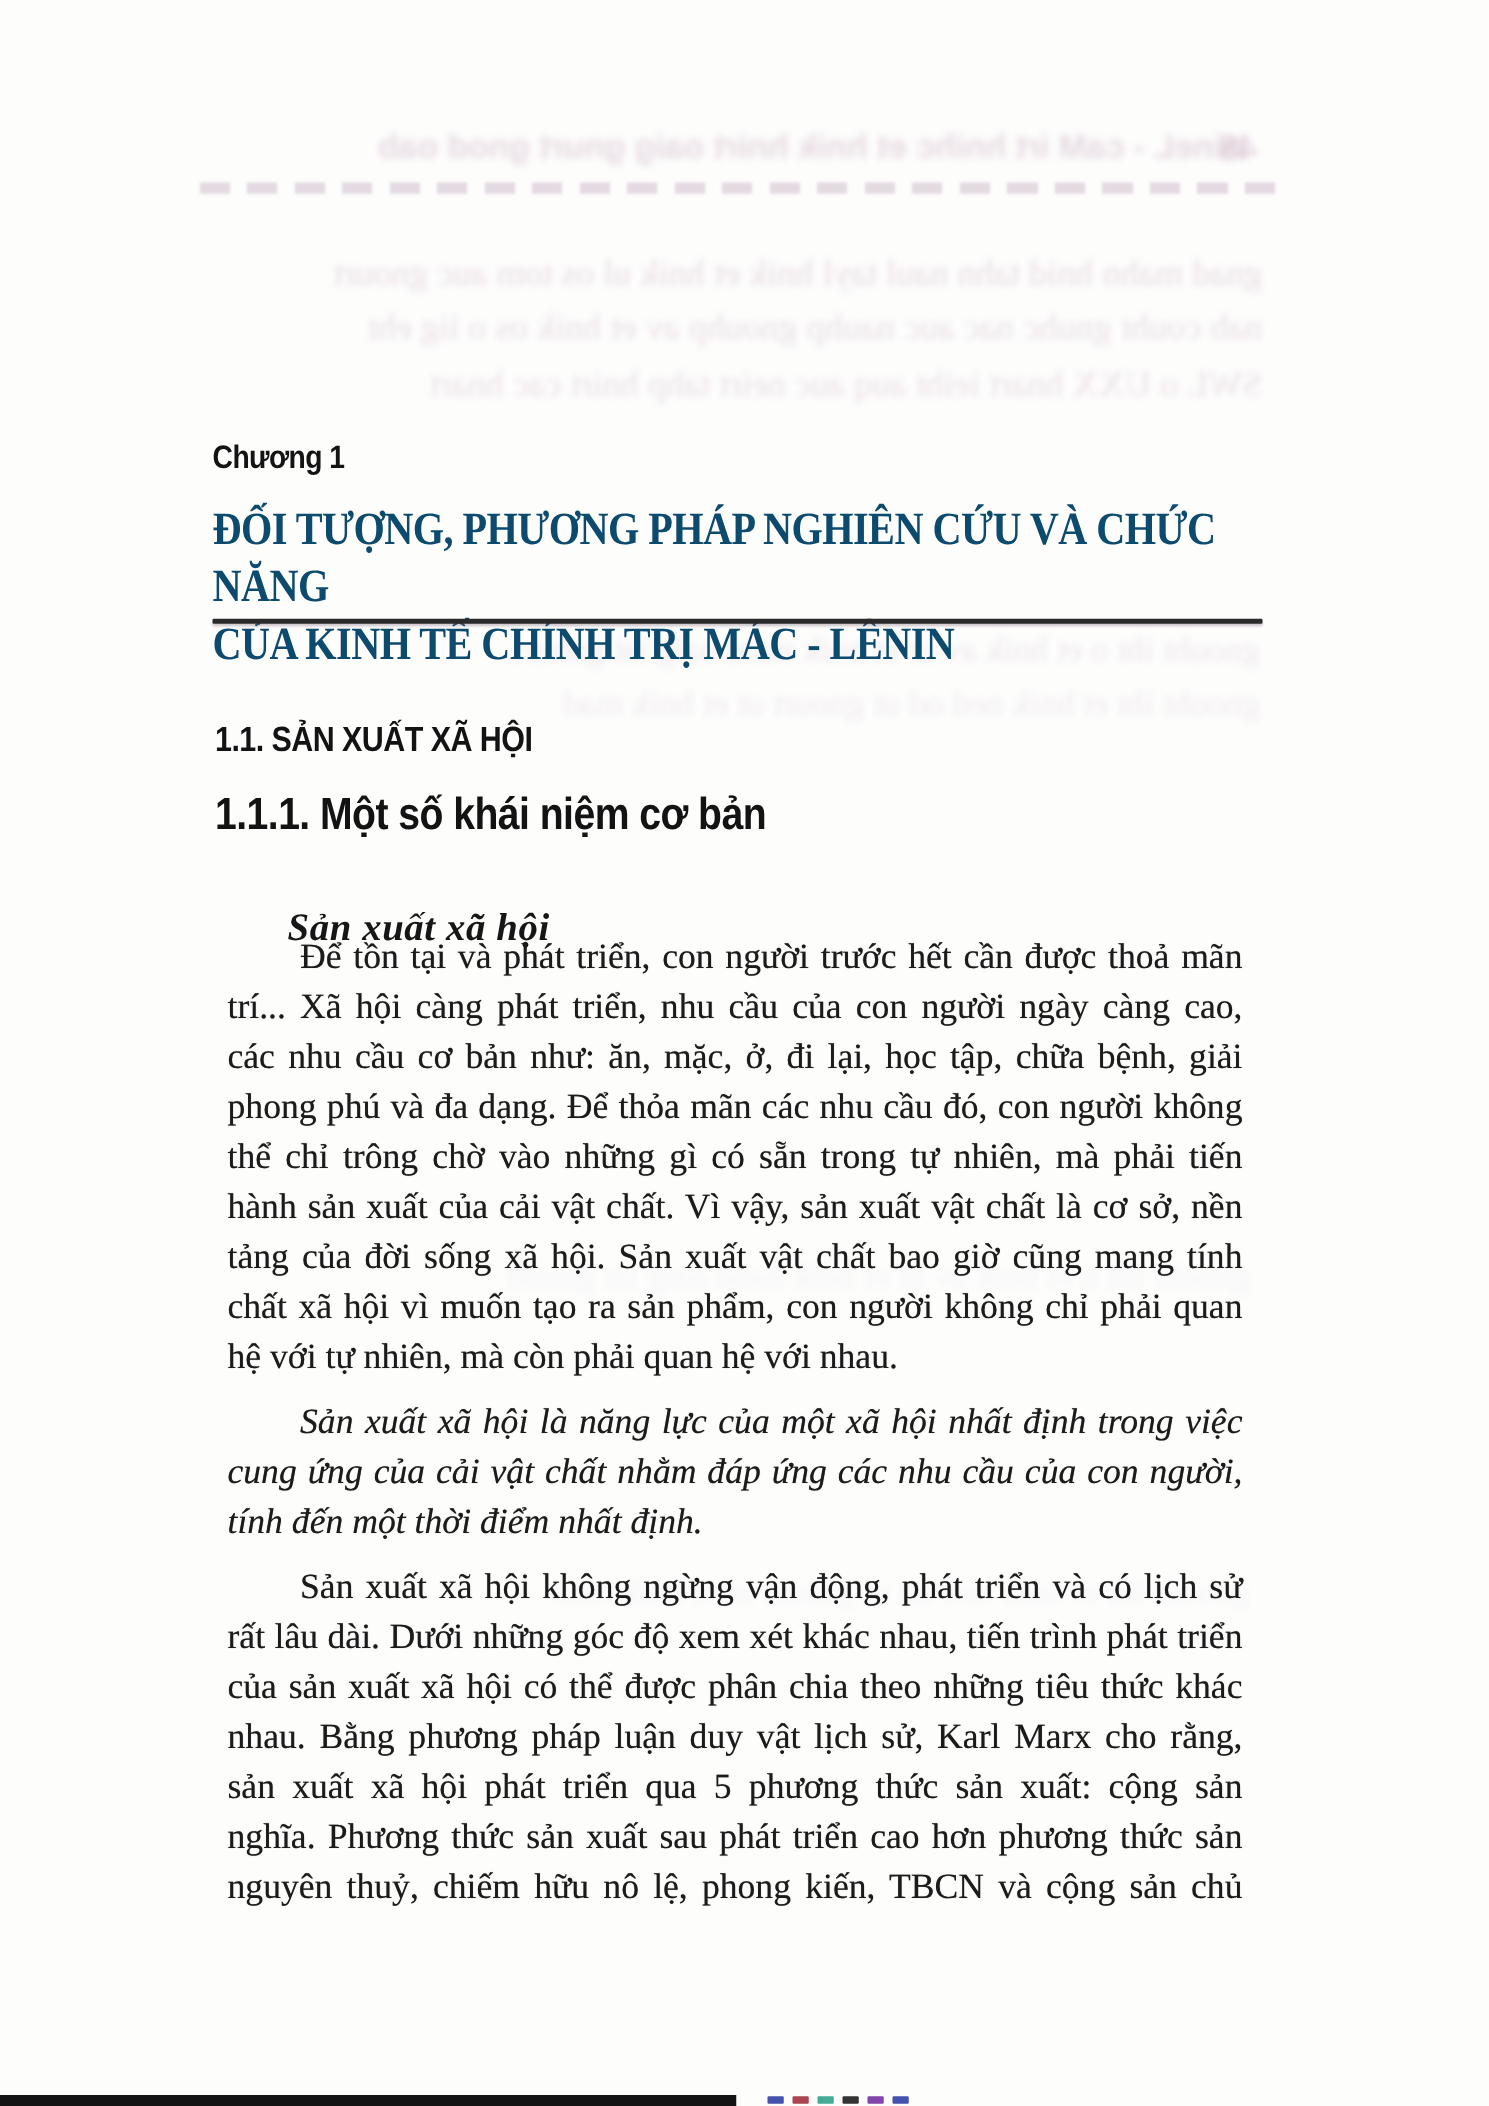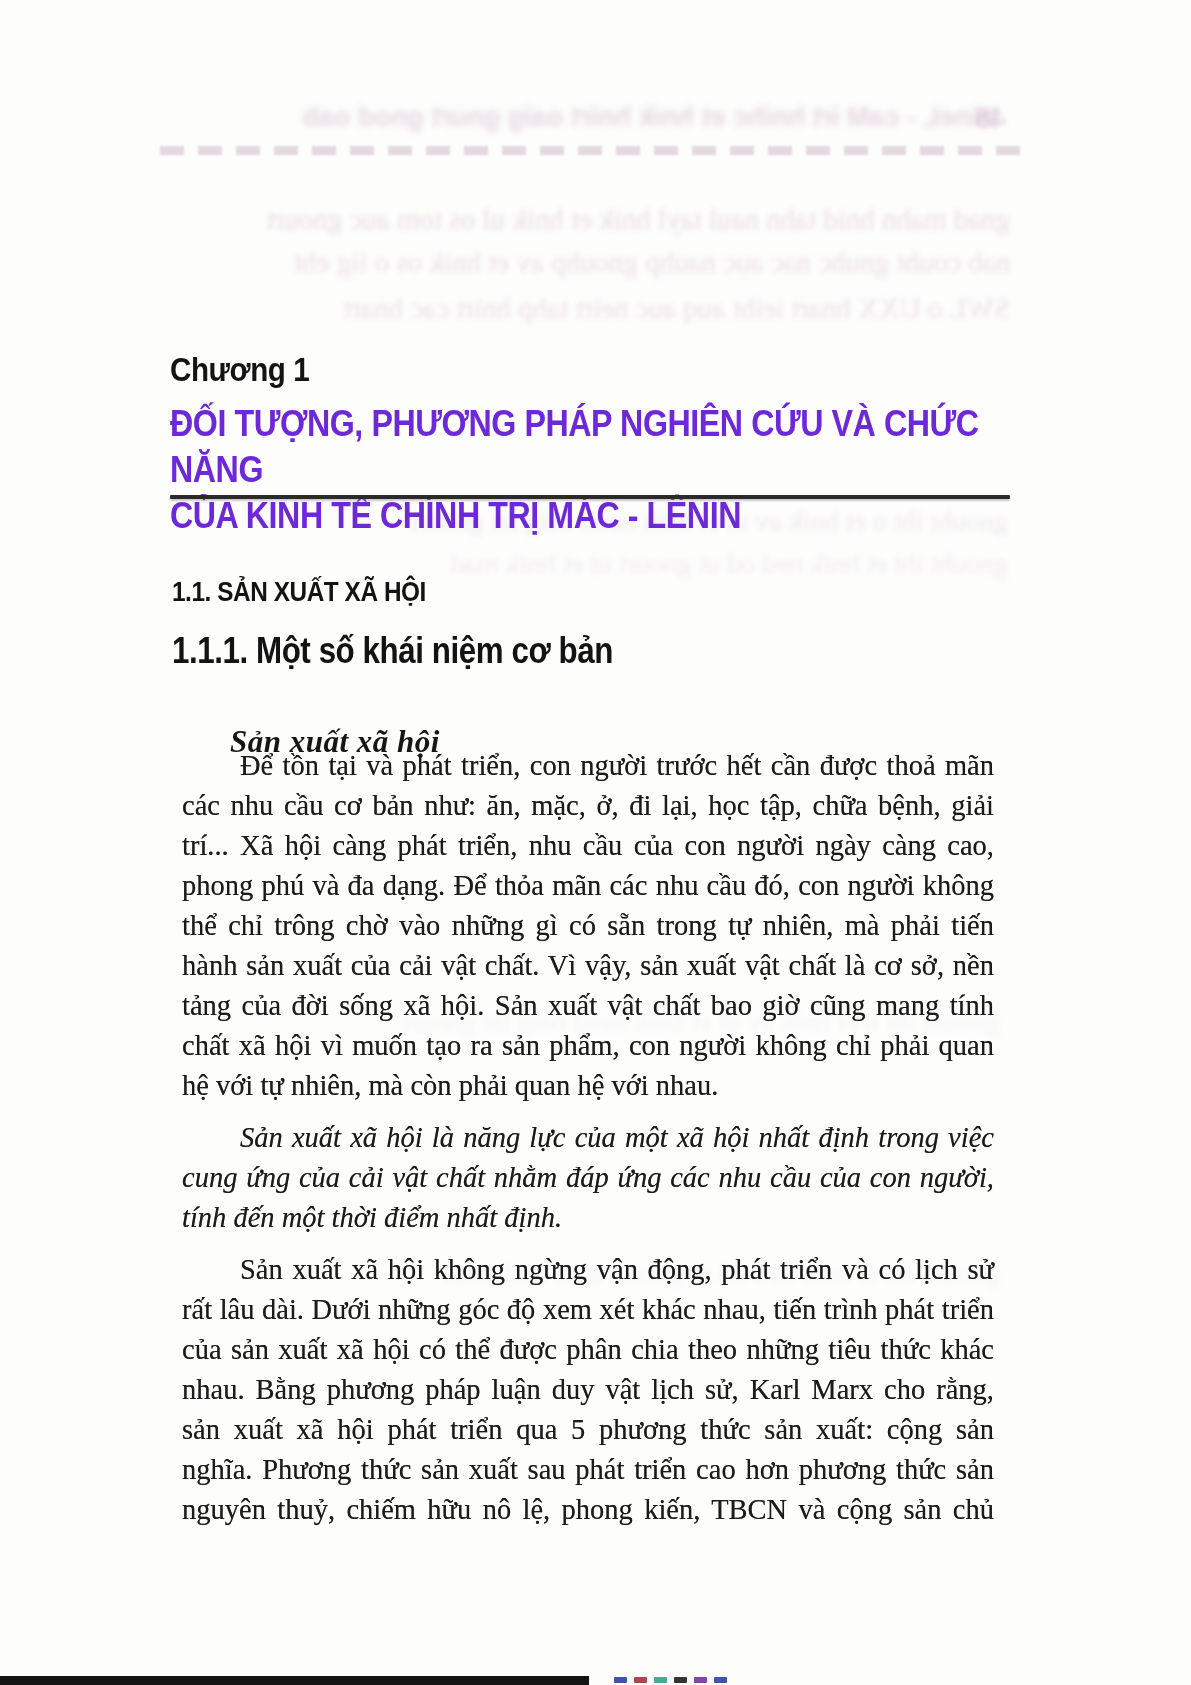--- a/index.html
+++ b/index.html
@@ -36,25 +36,25 @@
   .ghost-d{left:168px;top:505px;width:840px;font-size:28px;opacity:.30;}
   .ghost-e{left:168px;top:548px;width:840px;font-size:28px;opacity:.26;}
   .ghost-f{left:330px;top:1006px;width:670px;font-size:28px;opacity:.13;}
   .ghost-g{left:260px;top:1258px;width:740px;font-size:28px;opacity:.12;}
 
   
   .sans{font-family:"Liberation Sans","DejaVu Sans",sans-serif;}
   .condensed{display:inline-block;transform:scaleX(.87);transform-origin:0 50%;letter-spacing:-.5px;}
   .chapter-label{
     position:absolute;left:170px;top:350px;width:835px;
-    font-size:34px;font-weight:bold;color:#141414;
+    font-size:26px;font-weight:bold;color:#141414;
   }
   .chapter-title{
     position:absolute;left:170px;top:401px;width:1000px;
-    font-size:37px;font-weight:bold;line-height:46px;color:#6d28d9;
+    font-size:37px;font-weight:bold;line-height:46px;color:#0c4a6e;font-family:Liberation Serif, serif;
   }
   .title-rule{
     position:absolute;left:170px;top:495px;width:840px;height:4px;
     background:#2a2a2a;border-radius:1px;box-shadow:0 2px 2px rgba(120,100,115,.35);
   }
   .section-heading{
     position:absolute;left:172px;top:576px;
     font-size:28px;font-weight:bold;color:#131313;
   }
   .subsection-heading{
@@ -120,22 +120,22 @@
     <span class="condensed">1.1. SẢN XUẤT XÃ HỘI</span>
   </div>
   <div class="subsection-heading sans">
     <span class="condensed">1.1.1. Một số khái niệm cơ bản</span>
   </div>
   <div class="term-heading">Sản xuất xã hội</div>
 
   <div class="body-paragraphs">
       <div class="paragraph">
         <div class="line first">Để tồn tại và phát triển, con người trước hết cần được thoả mãn</div>
+        <div class="line">trí... Xã hội càng phát triển, nhu cầu của con người ngày càng cao,</div>
         <div class="line">các nhu cầu cơ bản như: ăn, mặc, ở, đi lại, học tập, chữa bệnh, giải</div>
-        <div class="line">trí... Xã hội càng phát triển, nhu cầu của con người ngày càng cao,</div>
         <div class="line">phong phú và đa dạng. Để thỏa mãn các nhu cầu đó, con người không</div>
         <div class="line">thể chỉ trông chờ vào những gì có sẵn trong tự nhiên, mà phải tiến</div>
         <div class="line">hành sản xuất của cải vật chất. Vì vậy, sản xuất vật chất là cơ sở, nền</div>
         <div class="line">tảng của đời sống xã hội. Sản xuất vật chất bao giờ cũng mang tính</div>
         <div class="line">chất xã hội vì muốn tạo ra sản phẩm, con người không chỉ phải quan</div>
         <div class="line last">hệ với tự nhiên, mà còn phải quan hệ với nhau.</div>
       </div>
       <div class="paragraph italic">
         <div class="line first">Sản xuất xã hội là năng lực của một xã hội nhất định trong việc</div>
         <div class="line">cung ứng của cải vật chất nhằm đáp ứng các nhu cầu của con người,</div>

